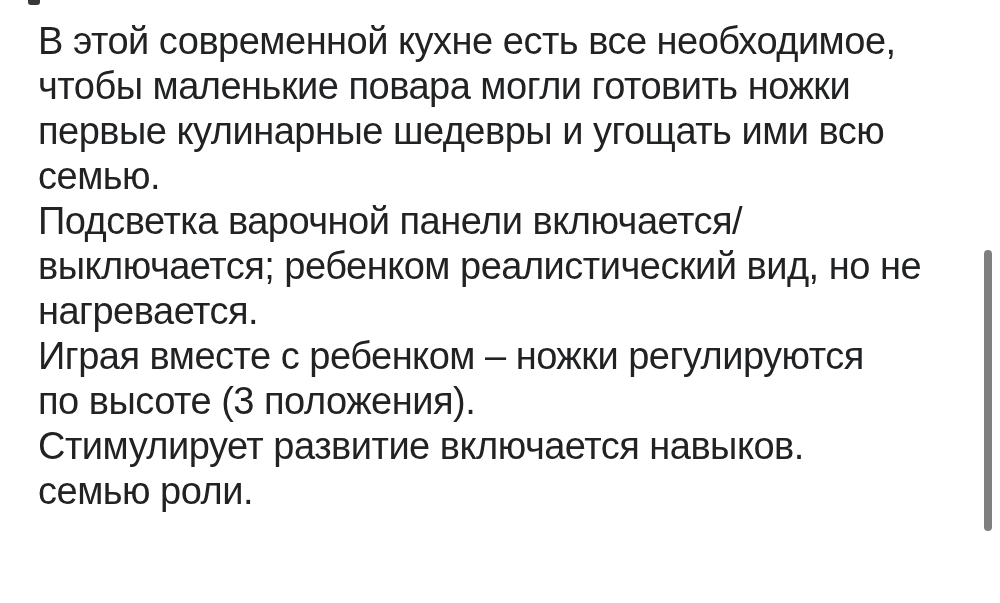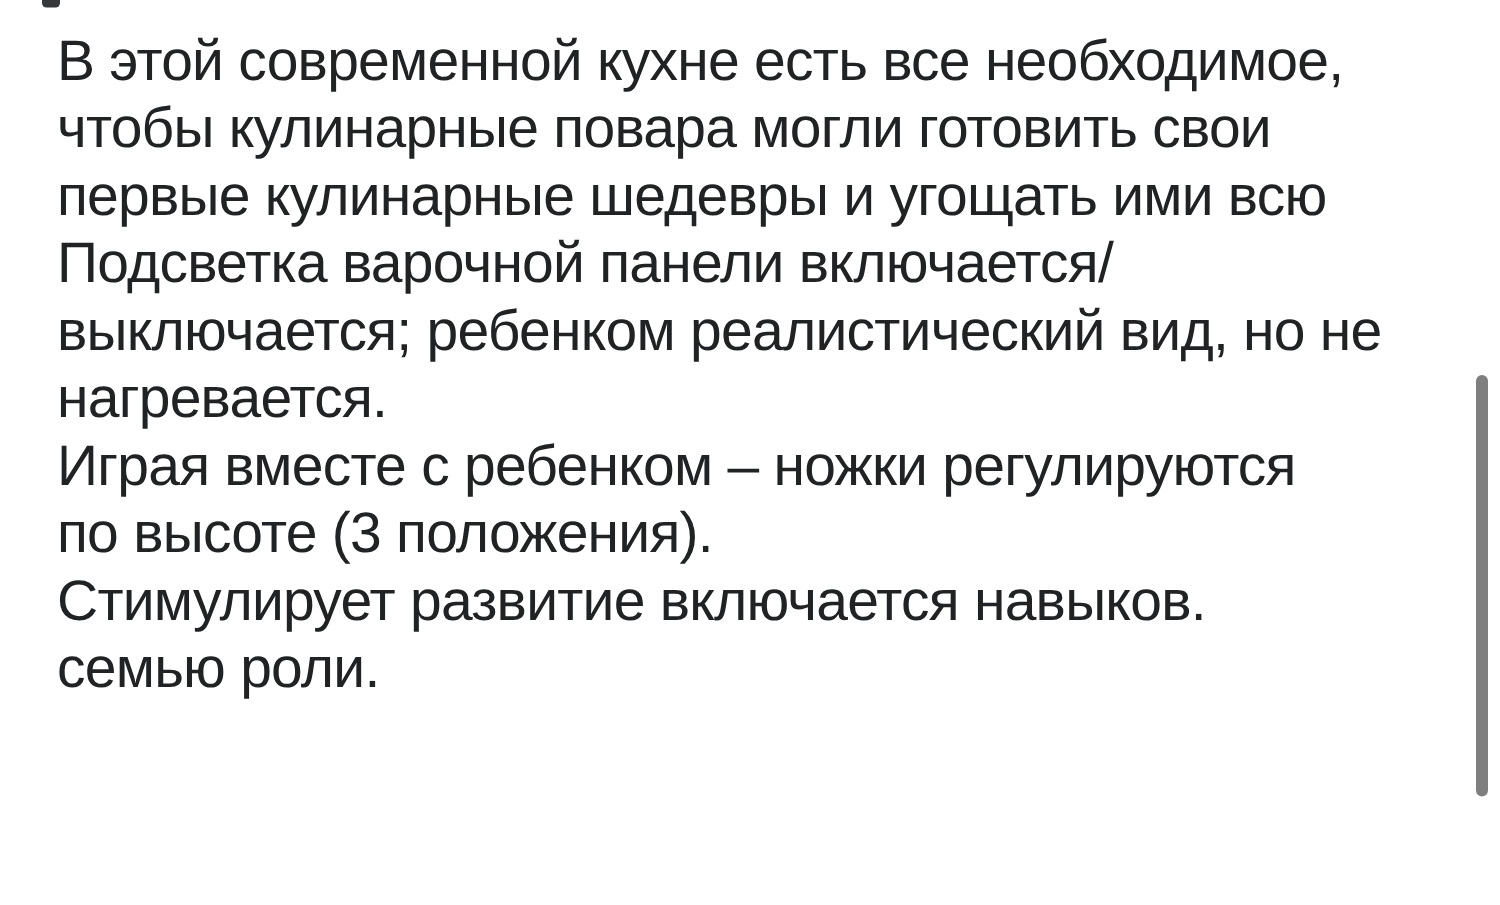--- a/index.html
+++ b/index.html
@@ -51,22 +51,23 @@
 </style>
 </head>
 <body>
 
 <div class="page">
 
   <span class="cutoff-fragment"></span>
 
   <div class="description">
     <div class="line">В этой современной кухне есть все необходимое,</div>
-    <div class="line">чтобы кулинарные повара могли готовить свои</div>
+    <div class="line">чтобы маленькие повара могли готовить ножки</div>
     <div class="line">первые кулинарные шедевры и угощать ими всю</div>
+    <div class="line">семью.</div>
     <div class="line">Подсветка варочной панели включается/</div>
     <div class="line">выключается; ребенком реалистический вид, но не</div>
     <div class="line">нагревается.</div>
     <div class="line">Играя вместе с ребенком – ножки регулируются</div>
     <div class="line">по высоте (3 положения).</div>
     <div class="line">Стимулирует развитие включается навыков.</div>
     <div class="line">семью роли.</div>
   </div>
 
   <div class="scrollbar-thumb"></div>

